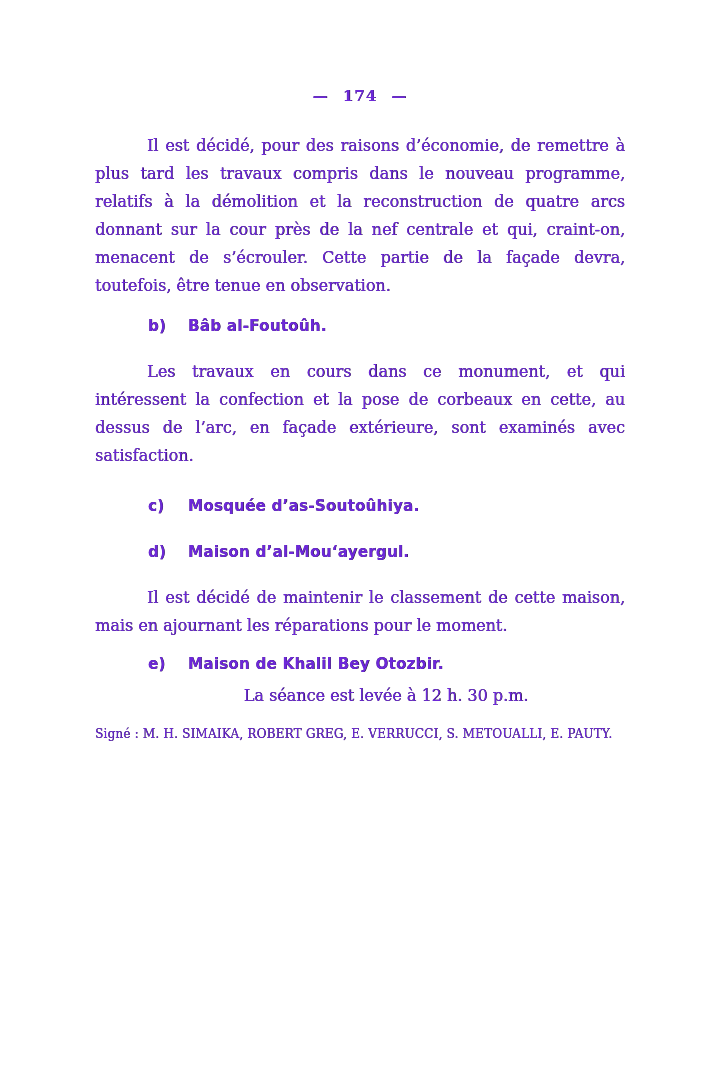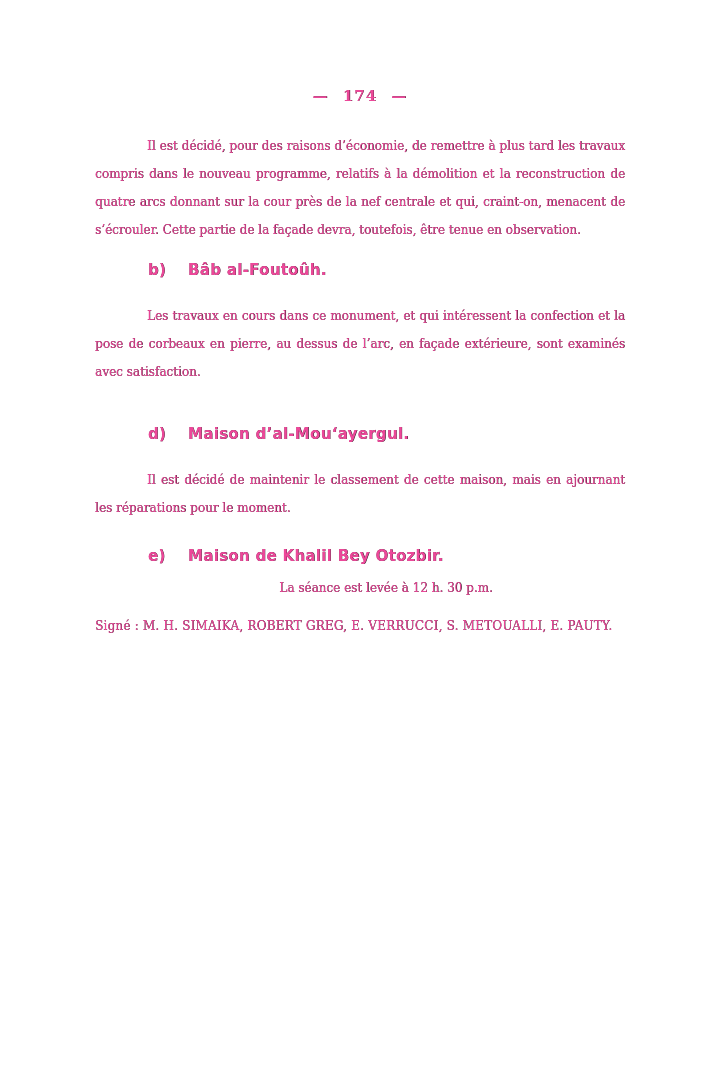--- a/index.html
+++ b/index.html
@@ -7,55 +7,55 @@
     padding: 0;
     background: #ffffff;
   }
   .sheet {
     position: relative;
     width: 720px;
     height: 1082px;
     background: #ffffff;
     overflow: hidden;
     font-family: "DejaVu Serif", "Liberation Serif", serif;
-    color: #ec4899;
+    color: #6d28d9;
     box-sizing: border-box;
     padding: 86px 95px 0 95px;
   }
   .page-number {
     text-align: center;
     font-size: 15px;
     font-weight: bold;
     line-height: 20px;
     letter-spacing: 1px;
     word-spacing: 8px;
     text-shadow: 0.3px 0 0 #161616;
   }
   .para {
-    font-size: 12px;
+    font-size: 16px;
     line-height: 28px;
     text-align: justify;
     text-indent: 52px;
     margin: 0;
     text-shadow: 0.3px 0 0 #161616;
   }
   .para-intro { margin-top: 26px; }
   .section-heading {
     margin: 0 0 0 53px;
     font-family: "DejaVu Sans", "Liberation Sans", sans-serif;
     font-weight: bold;
     font-size: 15px;
     line-height: 16px;
     letter-spacing: 0.3px;
     text-shadow: 0.3px 0 0 #161616;
   }
   .heading-b { margin-top: 18px; }
   .heading-c { margin-top: 28px; }
-  .heading-d { margin-top: 40px; }
-  .heading-e { margin-top: 26px; }
+  .heading-d { margin-top: 30px; }
+  .heading-e { margin-top: 16px; }
   .h-label {
     display: inline-block;
     min-width: 40px;
   }
   .section-para { margin-top: 24px; }
   .closing-line {
     margin-top: 10px;
     text-align: center;
   }
   .signature-line {
@@ -74,22 +74,25 @@
 
 <div class="sheet">
 
   <div class="page-number">— 174 —</div>
 
   <p class="para para-intro">Il est décidé, pour des raisons d’économie, de remettre à plus tard les travaux compris dans le nouveau programme, relatifs à la démolition et la reconstruction de quatre arcs donnant sur la cour près de la nef centrale et qui, craint-on, menacent de s’écrouler. Cette partie de la façade devra, toutefois, être tenue en observation.</p>
 
   <div class="section-heading heading-b">
     <span class="h-label">b)</span><span class="h-title">Bâb al-Foutoûh.</span>
   </div>
-  <p class="para section-para">Les travaux en cours dans ce monument, et qui intéressent la confection et la pose de corbeaux en pierre, au dessus de l’arc, en façade extérieure, sont examinés avec satisfaction.</p>
+  <p class="para section-para">Les travaux en cours dans ce monument, et qui intéressent la confection et la pose de corbeaux en cette, au dessus de l’arc, en façade extérieure, sont examinés avec satisfaction.</p>
 
+  <div class="section-heading heading-c">
+    <span class="h-label">c)</span><span class="h-title">Mosquée d’as-Soutoûhiya.</span>
+  </div>
 
   <div class="section-heading heading-d">
     <span class="h-label">d)</span><span class="h-title">Maison d’al-Mou‘ayergul.</span>
   </div>
   <p class="para section-para">Il est décidé de maintenir le classement de cette maison, mais en ajournant les réparations pour le moment.</p>
 
   <div class="section-heading heading-e">
     <span class="h-label">e)</span><span class="h-title">Maison de Khalil Bey Otozbir.</span>
   </div>
 

